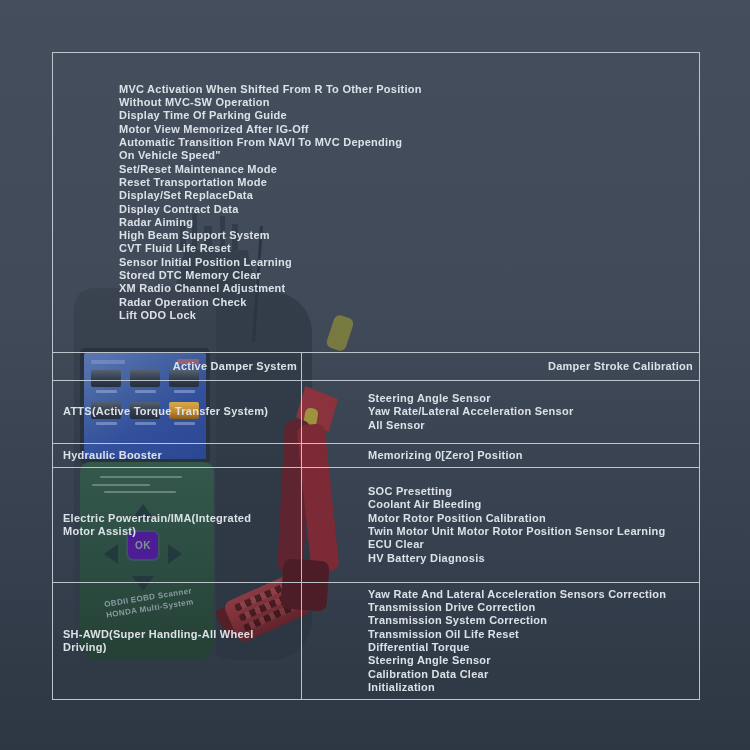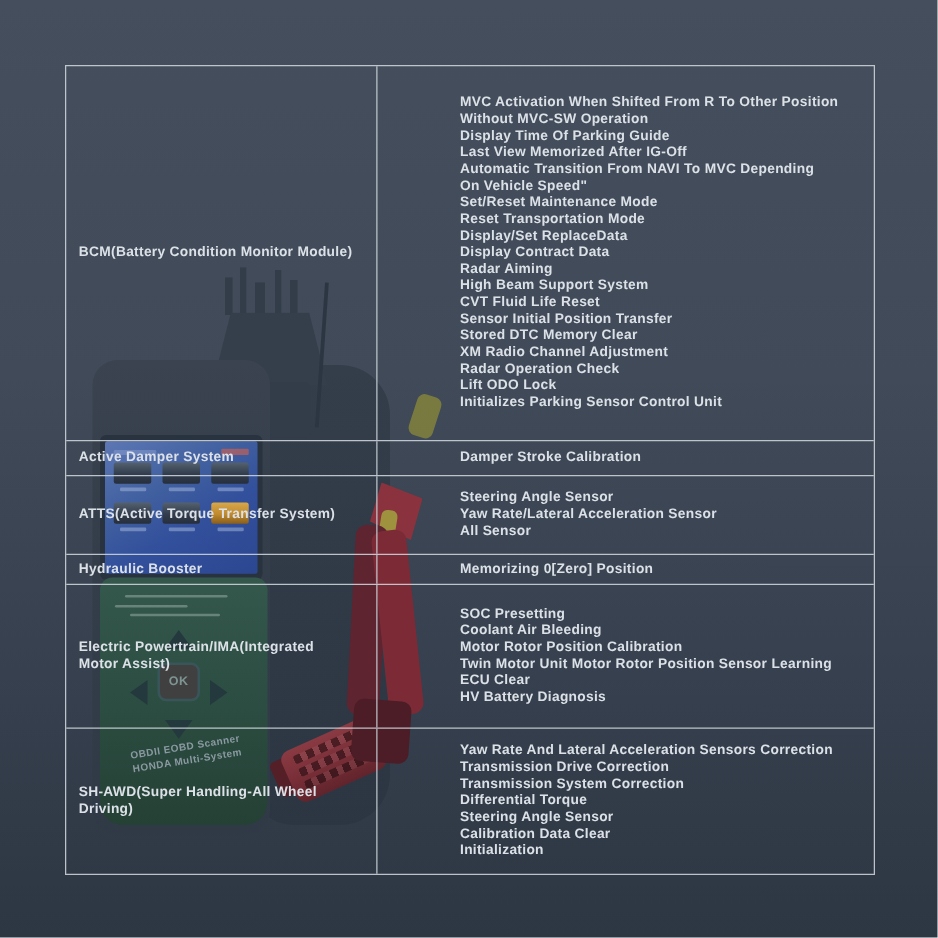--- a/index.html
+++ b/index.html
@@ -48,21 +48,21 @@
   .info-lines i:nth-child(3){left:104px;top:491px;width:72px;}
   .tri{width:0;height:0;}
   .tri-up{left:132px;top:504px;border-left:11px solid transparent;border-right:11px solid transparent;
     border-bottom:15px solid #24393d;}
   .tri-down{left:132px;top:576px;border-left:11px solid transparent;border-right:11px solid transparent;
     border-top:15px solid #24393d;}
   .tri-left{left:104px;top:544px;border-top:10px solid transparent;border-bottom:10px solid transparent;
     border-right:14px solid #24393d;}
   .tri-right{left:168px;top:544px;border-top:10px solid transparent;border-bottom:10px solid transparent;
     border-left:14px solid #24393d;}
-  .ok-btn{left:126px;top:530px;width:34px;height:31px;border-radius:7px;background:#404040;
+  .ok-btn{left:126px;top:530px;width:34px;height:31px;border-radius:7px;background:#4c1d95;
     border:2px solid #3a555a;box-sizing:border-box;display:flex;align-items:center;justify-content:center;
     font-size:10px;font-weight:bold;color:#7e9492;letter-spacing:.5px;}
   .model-text{left:82px;top:592px;width:134px;text-align:center;transform:rotate(-9deg);
     font-size:8px;font-weight:bold;color:#8b9aa2;letter-spacing:.4px;line-height:11px;}
   .obd-connector{left:228px;top:586px;width:78px;height:44px;border-radius:8px;transform:rotate(-24deg);
     background:linear-gradient(180deg,#8a3a42 0%,#7a2f38 50%,#61242c 100%);box-sizing:border-box;padding:6px 10px;}
   .obd-connector .pins{height:7px;margin-bottom:4px;border-radius:2px;
     background:repeating-linear-gradient(90deg,rgba(28,10,14,.55) 0 6px,rgba(255,255,255,.06) 6px 11px);}
   .obd-collar{left:220px;top:606px;width:20px;height:30px;background:#541f27;border-radius:4px;transform:rotate(-24deg);}
   .clamp-jaw{left:296px;top:386px;width:42px;height:46px;background:#8a333e;
@@ -165,46 +165,42 @@
   <div class="art grip-yellow-top"></div>
   <div class="art clamp-jaw"></div>
   <div class="art grip-yellow"></div>
   <div class="art clamp-handle-l"></div>
   <div class="art clamp-handle-r"></div>
   <div class="art clamp-bottom"></div>
 </div>
 
 <div class="spec-table">
     <div class="row" style="height: 299px;">
-      <div class="cell module-cell">
-        <div class="module-line">BCM(Battery Condition Monitor Module)</div>
-      </div>
       <div class="cell funcs-cell">
         <div class="func-line">MVC Activation When Shifted From R To Other Position</div>
         <div class="func-line">Without MVC-SW Operation</div>
         <div class="func-line">Display Time Of Parking Guide</div>
-        <div class="func-line">Last View Memorized After IG-Off</div>
+        <div class="func-line">Motor View Memorized After IG-Off</div>
         <div class="func-line">Automatic Transition From NAVI To MVC Depending</div>
         <div class="func-line">On Vehicle Speed"</div>
         <div class="func-line">Set/Reset Maintenance Mode</div>
         <div class="func-line">Reset Transportation Mode</div>
         <div class="func-line">Display/Set ReplaceData</div>
         <div class="func-line">Display Contract Data</div>
         <div class="func-line">Radar Aiming</div>
         <div class="func-line">High Beam Support System</div>
         <div class="func-line">CVT Fluid Life Reset</div>
-        <div class="func-line">Sensor Initial Position Transfer</div>
+        <div class="func-line">Sensor Initial Position Learning</div>
         <div class="func-line">Stored DTC Memory Clear</div>
         <div class="func-line">XM Radio Channel Adjustment</div>
         <div class="func-line">Radar Operation Check</div>
         <div class="func-line">Lift ODO Lock</div>
-        <div class="func-line">Initializes Parking Sensor Control Unit</div>
-      </div>
-    </div>
-    <div class="row" style="height: 28px;">
+      </div>
+    </div>
+    <div class="row" style="height: 28px; text-align: right;">
       <div class="cell module-cell">
         <div class="module-line">Active Damper System</div>
       </div>
       <div class="cell funcs-cell">
         <div class="func-line">Damper Stroke Calibration</div>
       </div>
     </div>
     <div class="row" style="height: 63px;">
       <div class="cell module-cell">
         <div class="module-line">ATTS(Active Torque Transfer System)</div>
@@ -239,19 +235,20 @@
     </div>
     <div class="row" style="height: 117px;">
       <div class="cell module-cell">
         <div class="module-line">SH-AWD(Super Handling-All Wheel</div>
         <div class="module-line">Driving)</div>
       </div>
       <div class="cell funcs-cell">
         <div class="func-line">Yaw Rate And Lateral Acceleration Sensors Correction</div>
         <div class="func-line">Transmission Drive Correction</div>
         <div class="func-line">Transmission System Correction</div>
+        <div class="func-line">Transmission Oil Life Reset</div>
         <div class="func-line">Differential Torque</div>
         <div class="func-line">Steering Angle Sensor</div>
         <div class="func-line">Calibration Data Clear</div>
         <div class="func-line">Initialization</div>
       </div>
     </div>
   </div>
 
 </body></html>

